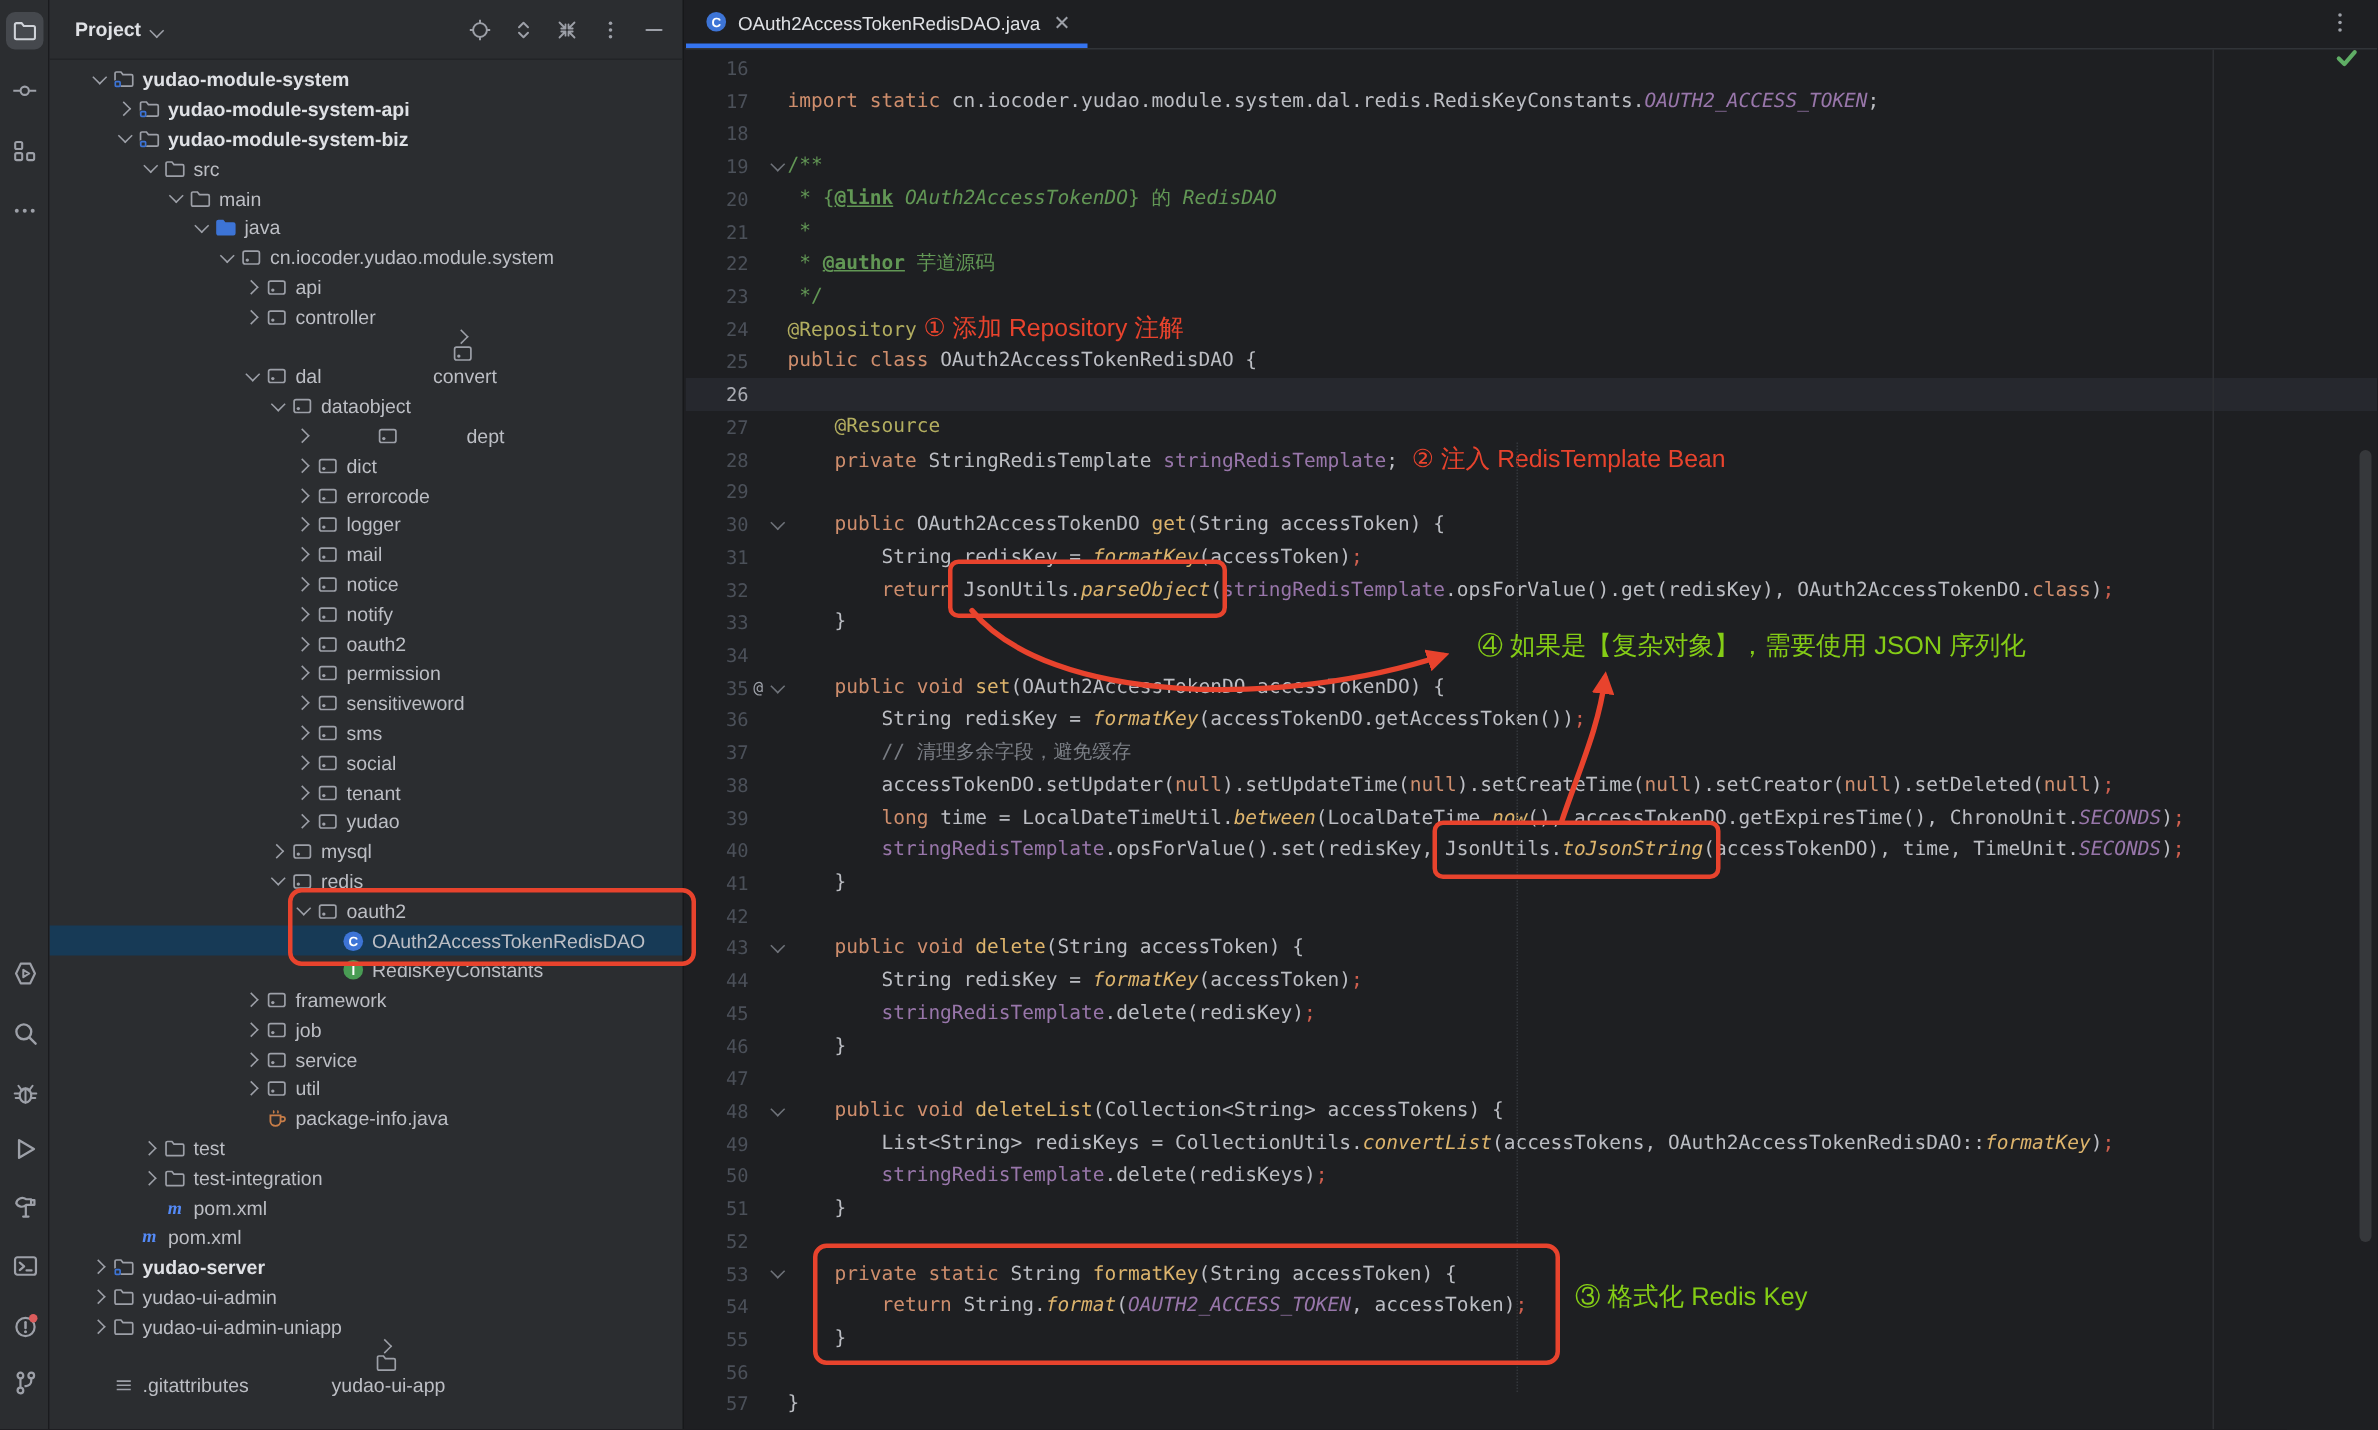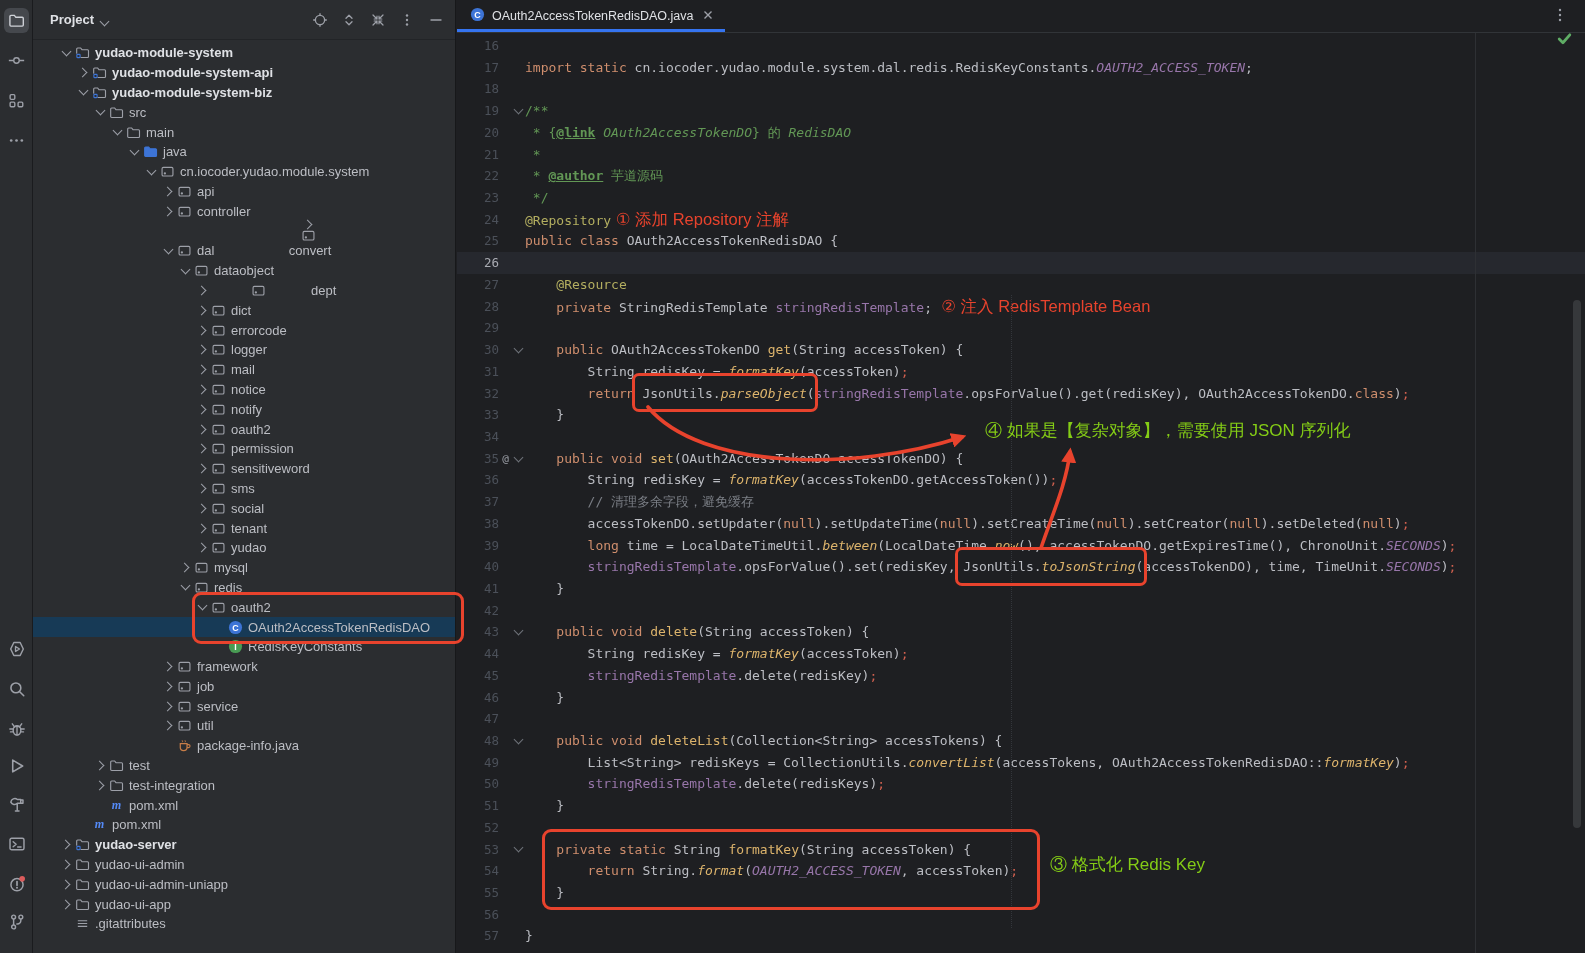--- a/index.html
+++ b/index.html
@@ -681,21 +681,21 @@
           <span class="tchev">
             <span class="chevi right"></span>
           </span>
           <span class="ticon">
             <svg width="15" height="15" viewBox="0 0 16 16">
               <path d="M1.8 4.2 a1 1 0 0 1 1-1 h3.2 l1.4 1.8 h6 a1 1 0 0 1 1 1 v6.3 a1 1 0 0 1 -1 1 h-10.6 a1 1 0 0 1 -1-1 z" fill="none" stroke="#9da0a8" stroke-width="1.2"></path>
             </svg>
           </span>
           <span class="tlabel">yudao-ui-admin-uniapp</span>
         </div>
-        <div class="trow" style="padding-left: 26px;">
+        <div class="trow" style="padding-left: 26px; flex-direction: column;">
           <span class="tchev">
             <span class="chevi right"></span>
           </span>
           <span class="ticon">
             <svg width="15" height="15" viewBox="0 0 16 16">
               <path d="M1.8 4.2 a1 1 0 0 1 1-1 h3.2 l1.4 1.8 h6 a1 1 0 0 1 1 1 v6.3 a1 1 0 0 1 -1 1 h-10.6 a1 1 0 0 1 -1-1 z" fill="none" stroke="#9da0a8" stroke-width="1.2"></path>
             </svg>
           </span>
           <span class="tlabel">yudao-ui-app</span>
         </div>

